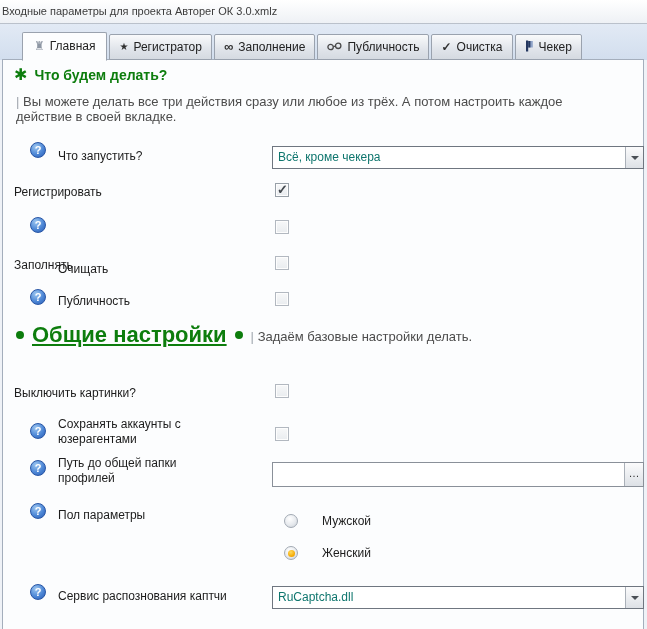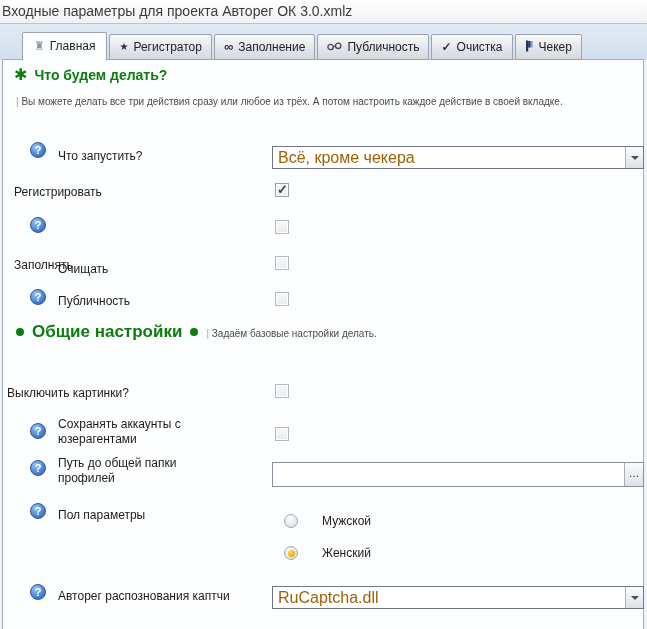--- a/index.html
+++ b/index.html
@@ -5,21 +5,21 @@
   * { margin:0; padding:0; box-sizing:border-box; }
   html,body { width:647px; height:629px; }
   body { font-family:"Liberation Sans", sans-serif; background:#eff2f7; overflow:hidden; }
   .page { position:relative; width:647px; height:629px; }
 
   
   .titlebar {
     position:absolute; left:0; top:0; width:647px; height:24px;
     background:linear-gradient(#ffffff,#eef1f5);
     border-bottom:1px solid #bac1cb;
-    font-size:14px; color:#3b3b3b; line-height:23px; padding-left:2px;
+    font-size:11px; color:#3b3b3b; line-height:23px; padding-left:2px;
     white-space:nowrap; overflow:hidden;
   }
 
   
   .tabstrip {
     position:absolute; left:0; top:24px; width:647px; height:36px;
     background:linear-gradient(#e2eaf5,#d2deee);
     display:flex; align-items:flex-end; padding-left:22px;
   }
   .tab {
@@ -73,21 +73,21 @@
     border:1px solid #a2aab4; position:relative; cursor:pointer; flex:0 0 auto;
   }
   .radio.checked::after {
     content:""; position:absolute; left:2.5px; top:2.5px; width:7px; height:7px;
     border-radius:50%; background:radial-gradient(circle at 40% 32%, #ffd95e 0%, #f6ae0a 60%, #e89400 100%);
   }
   .combo {
     display:flex; align-items:stretch; background:#fff;
     border:1px solid #6f7680; height:23px; z-index:4;
   }
-  .combo .val { flex:1; font-size:16px; color:#a16207; line-height:21px; padding-left:5px; overflow:hidden; white-space:nowrap; }
+  .combo .val { flex:1; font-size:12px; color:#0f766e; line-height:21px; padding-left:5px; overflow:hidden; white-space:nowrap; }
   .combo .btn {
     width:18px; border-left:1px solid #aab0b8; cursor:pointer;
     background:linear-gradient(#fbfbfc,#dde1e6); position:relative;
   }
   .combo .btn::after {
     content:""; position:absolute; left:5px; top:9px;
     border-left:4px solid transparent; border-right:4px solid transparent;
     border-top:4px solid #4a4f55;
   }
   .pathbox {
@@ -101,24 +101,24 @@
   .pathbox .browse {
     width:19px; border-left:1px solid #aab0b8; cursor:pointer;
     background:linear-gradient(#fbfbfc,#dde1e6);
     font-size:11px; line-height:21px; text-align:center; color:#333;
   }
 
   
   .sec1 { display:flex; align-items:center; gap:7px; z-index:4; }
   .sec1 .star { font-size:16px; color:#0d7d0d; line-height:1; }
   .sec1 .ttl { font-size:14px; font-weight:bold; color:#0d7d0d; }
-  .desc { font-size:10px; color:#4c4c4c; line-height:15px; z-index:4; }
+  .desc { font-size:13px; color:#4c4c4c; line-height:15px; z-index:4; }
   .bar { color:#a0a6ae; }
   .sec2 { display:flex; align-items:center; gap:8px; z-index:4; }
-  .sec2 .ttl { font-size:17px; font-weight:bold; color:#0d7d0d; white-space:nowrap; }
+  .sec2 .ttl { font-size:22px; font-weight:bold; color:#0d7d0d; white-space:nowrap;text-decoration:underline; }
   .donut {
     width:5px; height:5px; border:4px solid #0d7d0d; border-radius:50%;
     background:#f8f6e4; flex:0 0 auto;
   }
   .sec2 .desc { padding-top:3px; }
   .wrap-lbl { line-height:15px; }
 </style>
 </head>
 <body>
 
@@ -197,21 +197,21 @@
   <div class="abs lbl" style="left:58px; top:294px;">Публичность</div>
   <span class="checkbox" style="left:275px; top:292px;"></span>
 
   <div class="abs sec2" style="left:16px; top:322px;">
     <span class="donut"></span>
     <span class="ttl">Общие настройки</span>
     <span class="donut"></span>
     <span class="desc"><span class="bar">|</span> <span>Задаём базовые настройки делать.</span></span>
   </div>
 
-  <div class="abs lbl" style="left:7px; top:386px;">Выключить картинки?</div>
+  <div class="abs lbl" style="left:14px; top:386px;">Выключить картинки?</div>
   <span class="checkbox" style="left:275px; top:384px;"></span>
 
   <div class="abs help-icon" style="left:30px; top:423px;">?</div>
   <div class="abs lbl wrap-lbl" style="left:58px; top:417px; width:170px;">Сохранять аккаунты с юзерагентами</div>
   <span class="checkbox" style="left:275px; top:427px;"></span>
 
   <div class="abs help-icon" style="left:30px; top:460px;">?</div>
   <div class="abs lbl wrap-lbl" style="left:58px; top:456px; width:170px;">Путь до общей папки профилей</div>
   <div class="abs pathbox" style="left:272px; top:462px; width:372px;">
     <input type="text" value="" style="">
@@ -223,19 +223,19 @@
   <div class="abs radio-row" style="left:284px; top:514px;">
     <span class="radio"></span>
     <span class="lbl">Мужской</span>
   </div>
   <div class="abs radio-row" style="left:284px; top:546px;">
     <span class="radio checked"></span>
     <span class="lbl">Женский</span>
   </div>
 
   <div class="abs help-icon" style="left:30px; top:584px;">?</div>
-  <div class="abs lbl" style="left:58px; top:589px;">Авторег распознования каптчи</div>
+  <div class="abs lbl" style="left:58px; top:589px;">Сервис распознования каптчи</div>
   <div class="abs combo" style="left:272px; top:586px; width:372px;">
     <span class="val">RuCaptcha.dll</span>
     <span class="btn"></span>
   </div>
 
 </div>
 
 </body></html>

